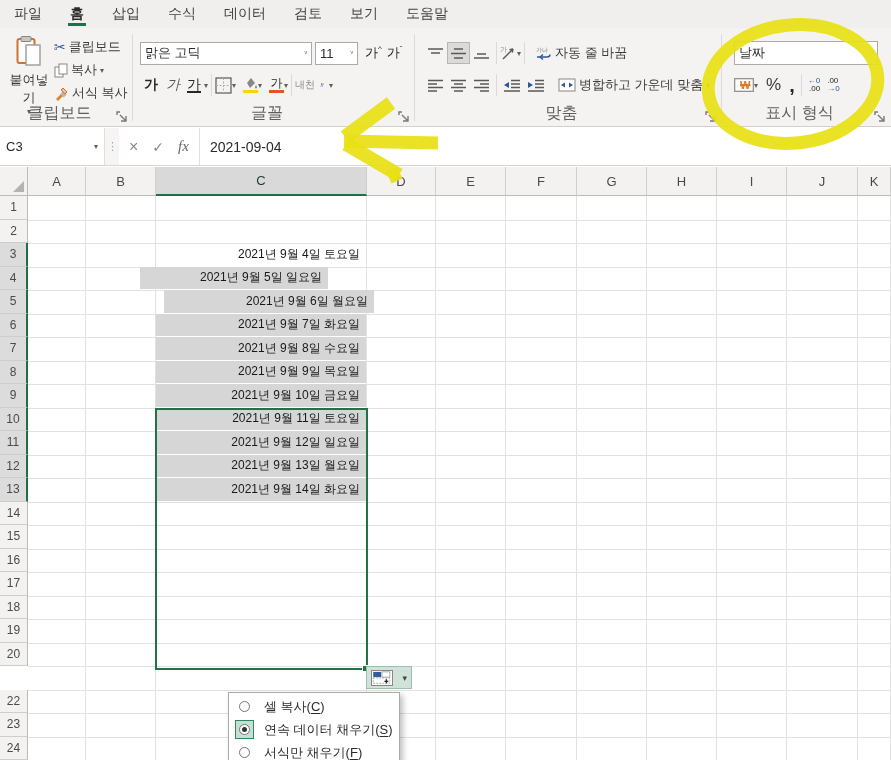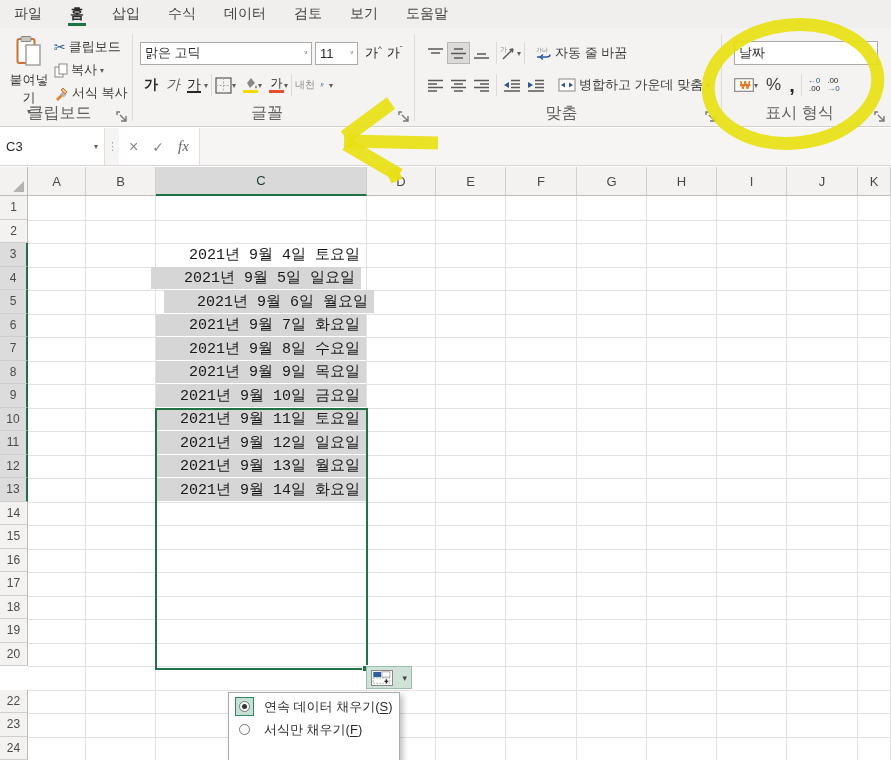--- a/index.html
+++ b/index.html
@@ -49,21 +49,21 @@
   .sheet { position:absolute; left:0; top:167px; width:891px; height:593px; background:#fff; }
   .corner { position:absolute; left:0; top:0; width:28px; height:29px; background:#f3f2f1; border-right:1px solid #bdbbb9; border-bottom:1px solid #bdbbb9; }
   .corner::after { content:""; position:absolute; right:3px; bottom:3px; border-style:solid; border-width:0 0 11px 11px; border-color:transparent transparent #b5b3b1 transparent; }
   .colhdr { position:absolute; top:0; height:29px; background:#f3f2f1; border-right:1px solid #d0cecc; border-bottom:1px solid #bdbbb9; display:flex; align-items:center; justify-content:center; font-size:13px; color:#4a4a4a; }
   .colhdr.sel { background:#d9d9d9; border-bottom:2px solid #1e7145; color:#1f3d2e; }
   .rowhdr { position:absolute; left:0; width:28px; background:#f3f2f1; border-right:1px solid #bdbbb9; border-bottom:1px solid #d0cecc; display:flex; align-items:center; justify-content:center; font-size:12px; color:#4a4a4a; }
   .rowhdr.sel { background:#dcdcdc; border-right:2px solid #1e7145; }
   .vline { position:absolute; width:1px; background:#e3e2e1; }
   .hline { position:absolute; height:1px; background:#e3e2e1; }
 
-  .datecell { position:absolute; display:flex; align-items:center; justify-content:flex-end; padding-right:6px; font-size:15px; color:#191919; white-space:nowrap;font-family:Liberation Mono, monospace; }
+  .datecell { position:absolute; display:flex; align-items:center; justify-content:flex-end; padding-right:6px; font-size:12px; color:#191919; white-space:nowrap; }
   .datecell.shade { background:#d6d6d6; }
   .selframe { position:absolute; border:2px solid #217346; pointer-events:none; }
   .fillhandle { position:absolute; width:7px; height:7px; background:#217346; border:1px solid #fff; }
 
   
   .afbtn { position:absolute; left:366px; top:499px; width:46px; height:23px; background:#cfe3d8; border:1px solid #9cbfae; display:flex; align-items:center; justify-content:space-between; padding:0 4px; }
   .afbtn .caret { font-size:9px; color:#444; }
   .menu { position:absolute; left:228px; top:525px; width:172px; height:216px; background:#fff; border:1px solid #ababab; box-shadow:3px 3px 6px rgba(0,0,0,.25); padding:2px 0; z-index:5; }
   .mitem { height:23px; display:flex; align-items:center; gap:10px; padding:0 6px; font-size:13px; color:#2b2b2b; white-space:nowrap; }
   .mitem .rbox { width:19px; height:19px; display:flex; align-items:center; justify-content:center; border:1px solid transparent; }
@@ -318,20 +318,21 @@
     <div class="namebox">
       <span>C3</span>
       <span class="ddarrow">▾</span>
     </div>
     <div class="fdots">⋮</div>
     <div class="fbtns">
       <span style="font-size:16px;">×</span>
       <span style="font-size:14px;">✓</span>
       <span class="fx">fx</span>
     </div>
+    <div class="fvalue">2021-09-04</div>
   </div>
 
   <div class="sheet">
     <div class="corner"></div>
     <div id="colhdrs">
         <div class="colhdr" style="left: 28px; width: 58px;">A</div>
         <div class="colhdr" style="left: 86px; width: 70px;">B</div>
         <div class="colhdr sel" style="left: 156px; width: 211px;">C</div>
         <div class="colhdr" style="left: 367px; width: 69px;">D</div>
         <div class="colhdr" style="left: 436px; width: 70px;">E</div>
@@ -399,21 +400,21 @@
         <div class="hline" style="top: 428.5px; left: 28px; width: 863px;"></div>
         <div class="hline" style="top: 452px; left: 28px; width: 863px;"></div>
         <div class="hline" style="top: 475.5px; left: 28px; width: 863px;"></div>
         <div class="hline" style="top: 499px; left: 28px; width: 863px;"></div>
         <div class="hline" style="top: 522.5px; left: 28px; width: 863px;"></div>
         <div class="hline" style="top: 546px; left: 28px; width: 863px;"></div>
         <div class="hline" style="top: 569.5px; left: 28px; width: 863px;"></div>
       </div>
     <div id="cells">
         <div class="datecell" style="left: 156px; width: 210px; top: 76px; height: 22.5px;">2021년 9월 4일 토요일</div>
-        <div class="datecell shade" style="left: 151px; width: 210px; top: 99.5px; height: 22.5px;">2021년 9월 5일 일요일</div>
+        <div class="datecell shade" style="left: 140px; width: 188px; top: 99.5px; height: 22.5px;">2021년 9월 5일 일요일</div>
         <div class="datecell shade" style="left: 164px; width: 210px; top: 123px; height: 22.5px;">2021년 9월 6일 월요일</div>
         <div class="datecell shade" style="left: 156px; width: 210px; top: 146.5px; height: 22.5px;">2021년 9월 7일 화요일</div>
         <div class="datecell shade" style="left: 156px; width: 210px; top: 170px; height: 22.5px;">2021년 9월 8일 수요일</div>
         <div class="datecell shade" style="left: 156px; width: 210px; top: 193.5px; height: 22.5px;">2021년 9월 9일 목요일</div>
         <div class="datecell shade" style="left: 156px; width: 210px; top: 217px; height: 22.5px;">2021년 9월 10일 금요일</div>
         <div class="datecell shade" style="left: 156px; width: 210px; top: 240.5px; height: 22.5px;">2021년 9월 11일 토요일</div>
         <div class="datecell shade" style="left: 156px; width: 210px; top: 264px; height: 22.5px;">2021년 9월 12일 일요일</div>
         <div class="datecell shade" style="left: 156px; width: 210px; top: 287.5px; height: 22.5px;">2021년 9월 13일 월요일</div>
         <div class="datecell shade" style="left: 156px; width: 210px; top: 311px; height: 22.5px; text-align: center;">2021년 9월 14일 화요일</div>
       </div>
@@ -424,20 +425,26 @@
       <svg width="22" height="16" viewBox="0 0 22 16" style="background:#fff;border:1px solid #8a8886;">
         <rect x="1" y="1" width="9" height="6" fill="#2e5e9e"></rect>
         <rect x="11" y="1" width="9" height="6" fill="#fff" stroke="#8a8886" stroke-width="0.8"></rect>
         <rect x="1" y="8" width="19" height="6" fill="#fff" stroke="#8a8886" stroke-width="0.8" stroke-dasharray="2 1.5"></rect>
         <path d="M16 9.5 V14 M13.8 11.8 H18.2" stroke="#262626" stroke-width="1.6"></path>
       </svg>
       <span class="caret">▾</span>
     </div>
 
     <div class="menu" id="afmenu">
+        <div class="mitem">
+          <span class="rbox">
+            <span class="radio"></span>
+          </span>
+          <span>셀 복사(<u>C</u>)</span>
+        </div>
         <div class="mitem sel">
           <span class="rbox">
             <span class="radio on"></span>
           </span>
           <span>연속 데이터 채우기(<u>S</u>)</span>
         </div>
         <div class="mitem">
           <span class="rbox">
             <span class="radio"></span>
           </span>

